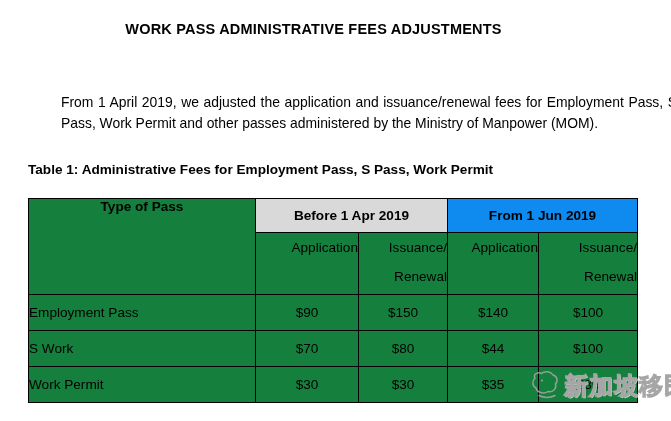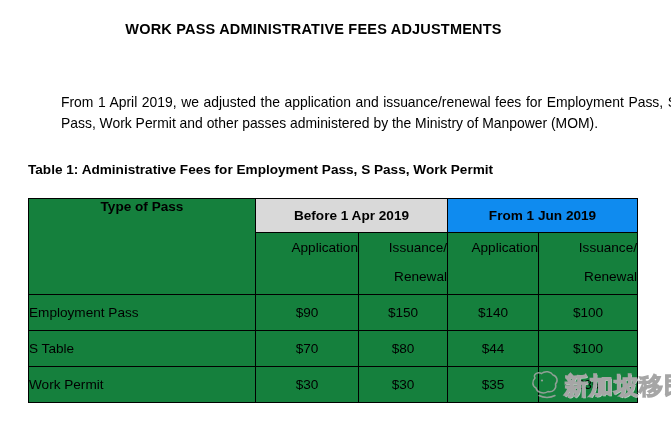--- a/index.html
+++ b/index.html
@@ -115,21 +115,21 @@
         </td>
       </tr>
       <tr class="row-data">
         <td class="pass">Employment Pass</td>
         <td class="val">$90</td>
         <td class="val">$150</td>
         <td class="val">$140</td>
         <td class="val">$100</td>
       </tr>
       <tr class="row-data">
-        <td class="pass">S Table</td>
+        <td class="pass">S Work</td>
         <td class="val">$70</td>
         <td class="val">$80</td>
         <td class="val">$44</td>
         <td class="val">$100</td>
       </tr>
       <tr class="row-data">
         <td class="pass">Work Permit</td>
         <td class="val">$30</td>
         <td class="val">$30</td>
         <td class="val">$35</td>

